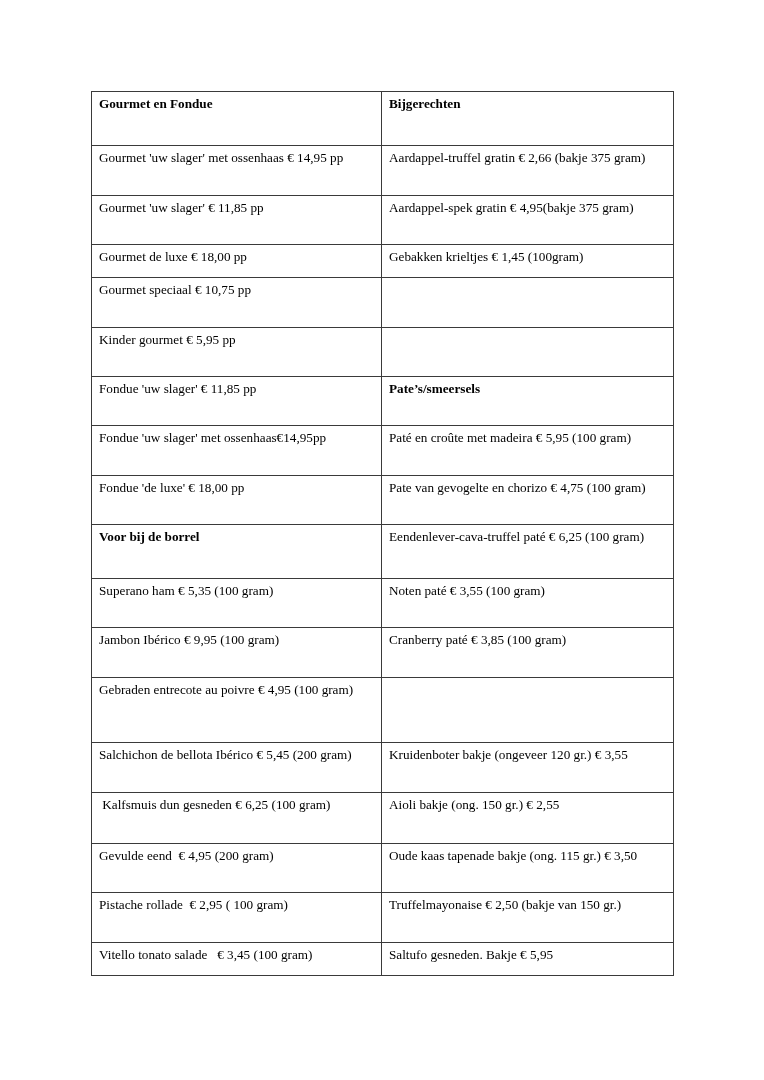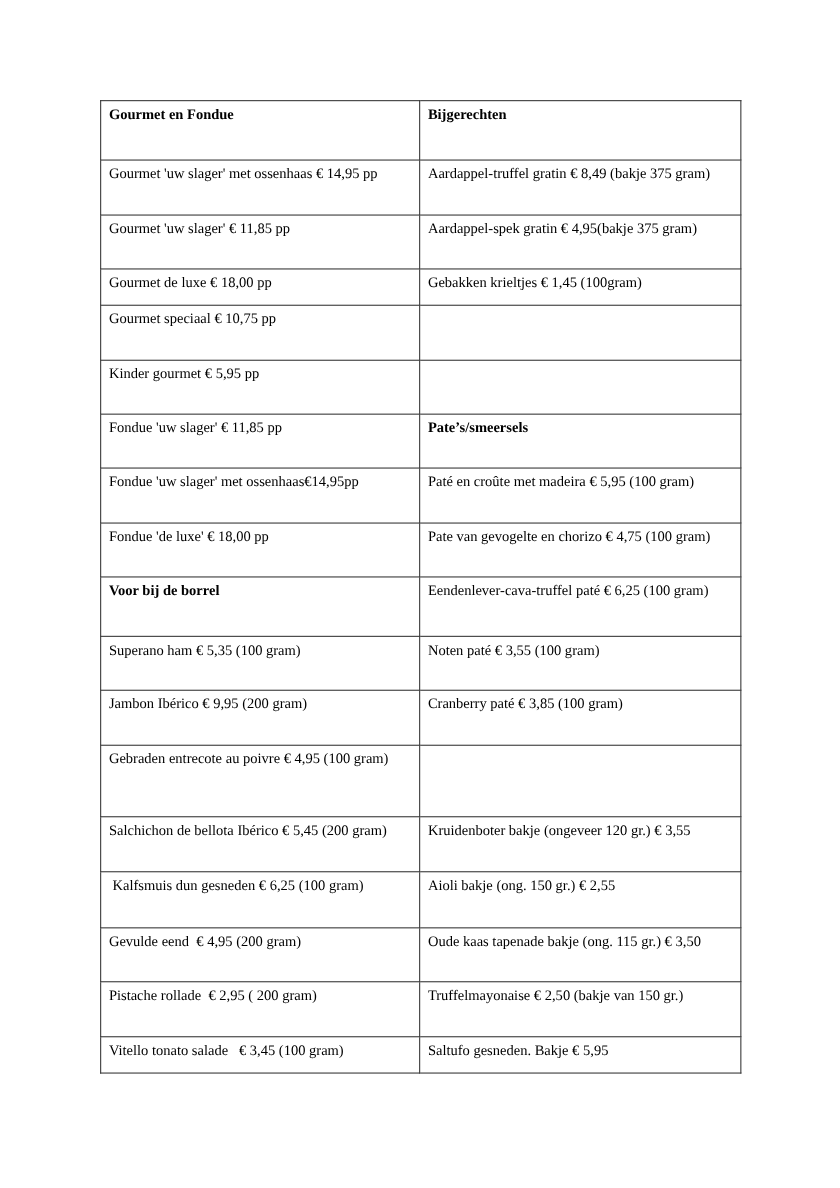--- a/index.html
+++ b/index.html
@@ -22,21 +22,21 @@
       <col class="c1">
       <col class="c2">
     </colgroup>
   <tbody>
     <tr style="height:54px">
       <td class="h">Gourmet en Fondue</td>
       <td class="h">Bijgerechten</td>
     </tr>
     <tr style="height:50px">
       <td>Gourmet 'uw slager' met ossenhaas € 14,95 pp</td>
-      <td>Aardappel-truffel gratin € 8,49 (bakje 375 gram)</td>
+      <td>Aardappel-truffel gratin € 2,66 (bakje 375 gram)</td>
     </tr>
     <tr style="height:49px">
       <td>Gourmet 'uw slager' € 11,85 pp</td>
       <td>Aardappel-spek gratin € 4,95(bakje 375 gram)</td>
     </tr>
     <tr style="height:33px">
       <td>Gourmet de luxe € 18,00 pp</td>
       <td>Gebakken krieltjes € 1,45 (100gram)</td>
     </tr>
     <tr style="height:50px">
@@ -61,41 +61,41 @@
     </tr>
     <tr style="height:54px">
       <td class="h">Voor bij de borrel</td>
       <td>Eendenlever-cava-truffel paté € 6,25 (100 gram)</td>
     </tr>
     <tr style="height:49px">
       <td>Superano ham € 5,35 (100 gram)</td>
       <td>Noten paté € 3,55 (100 gram)</td>
     </tr>
     <tr style="height:50px">
-      <td>Jambon Ibérico € 9,95 (200 gram)</td>
+      <td>Jambon Ibérico € 9,95 (100 gram)</td>
       <td>Cranberry paté € 3,85 (100 gram)</td>
     </tr>
     <tr style="height:65px">
       <td>Gebraden entrecote au poivre € 4,95 (100 gram)</td>
       <td></td>
     </tr>
     <tr style="height:50px">
       <td>Salchichon de bellota Ibérico € 5,45 (200 gram)</td>
       <td>Kruidenboter bakje (ongeveer 120 gr.) € 3,55</td>
     </tr>
     <tr style="height:51px">
       <td style="white-space:pre"> Kalfsmuis dun gesneden € 6,25 (100 gram)</td>
       <td>Aioli bakje (ong. 150 gr.) € 2,55</td>
     </tr>
     <tr style="height:49px">
       <td style="white-space:pre">Gevulde eend  € 4,95 (200 gram)</td>
       <td>Oude kaas tapenade bakje (ong. 115 gr.) € 3,50</td>
     </tr>
     <tr style="height:50px">
-      <td style="white-space:pre">Pistache rollade  € 2,95 ( 200 gram)</td>
+      <td style="white-space:pre">Pistache rollade  € 2,95 ( 100 gram)</td>
       <td>Truffelmayonaise € 2,50 (bakje van 150 gr.)</td>
     </tr>
     <tr style="height:33px">
       <td style="white-space:pre">Vitello tonato salade   € 3,45 (100 gram)</td>
       <td>Saltufo gesneden. Bakje € 5,95</td>
     </tr>
   </tbody>
 </table>
 
 </body></html>

